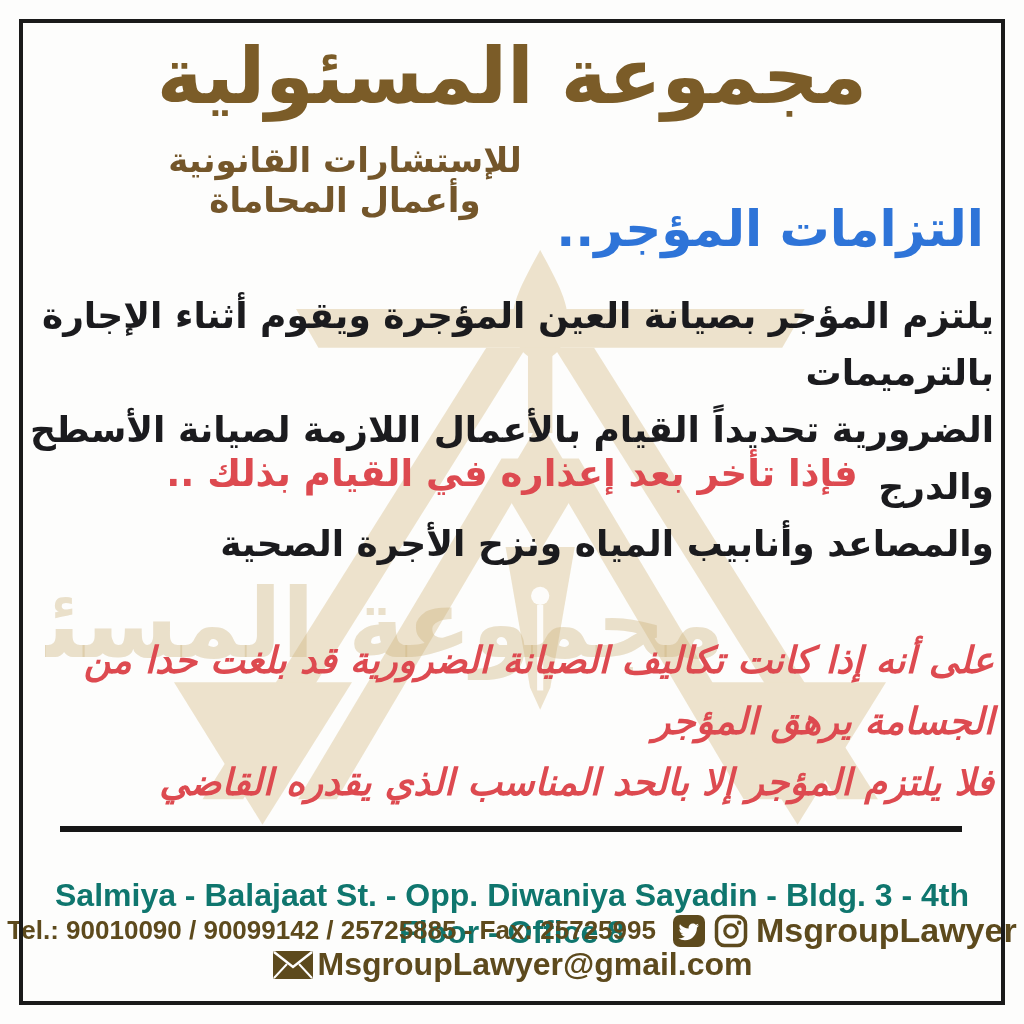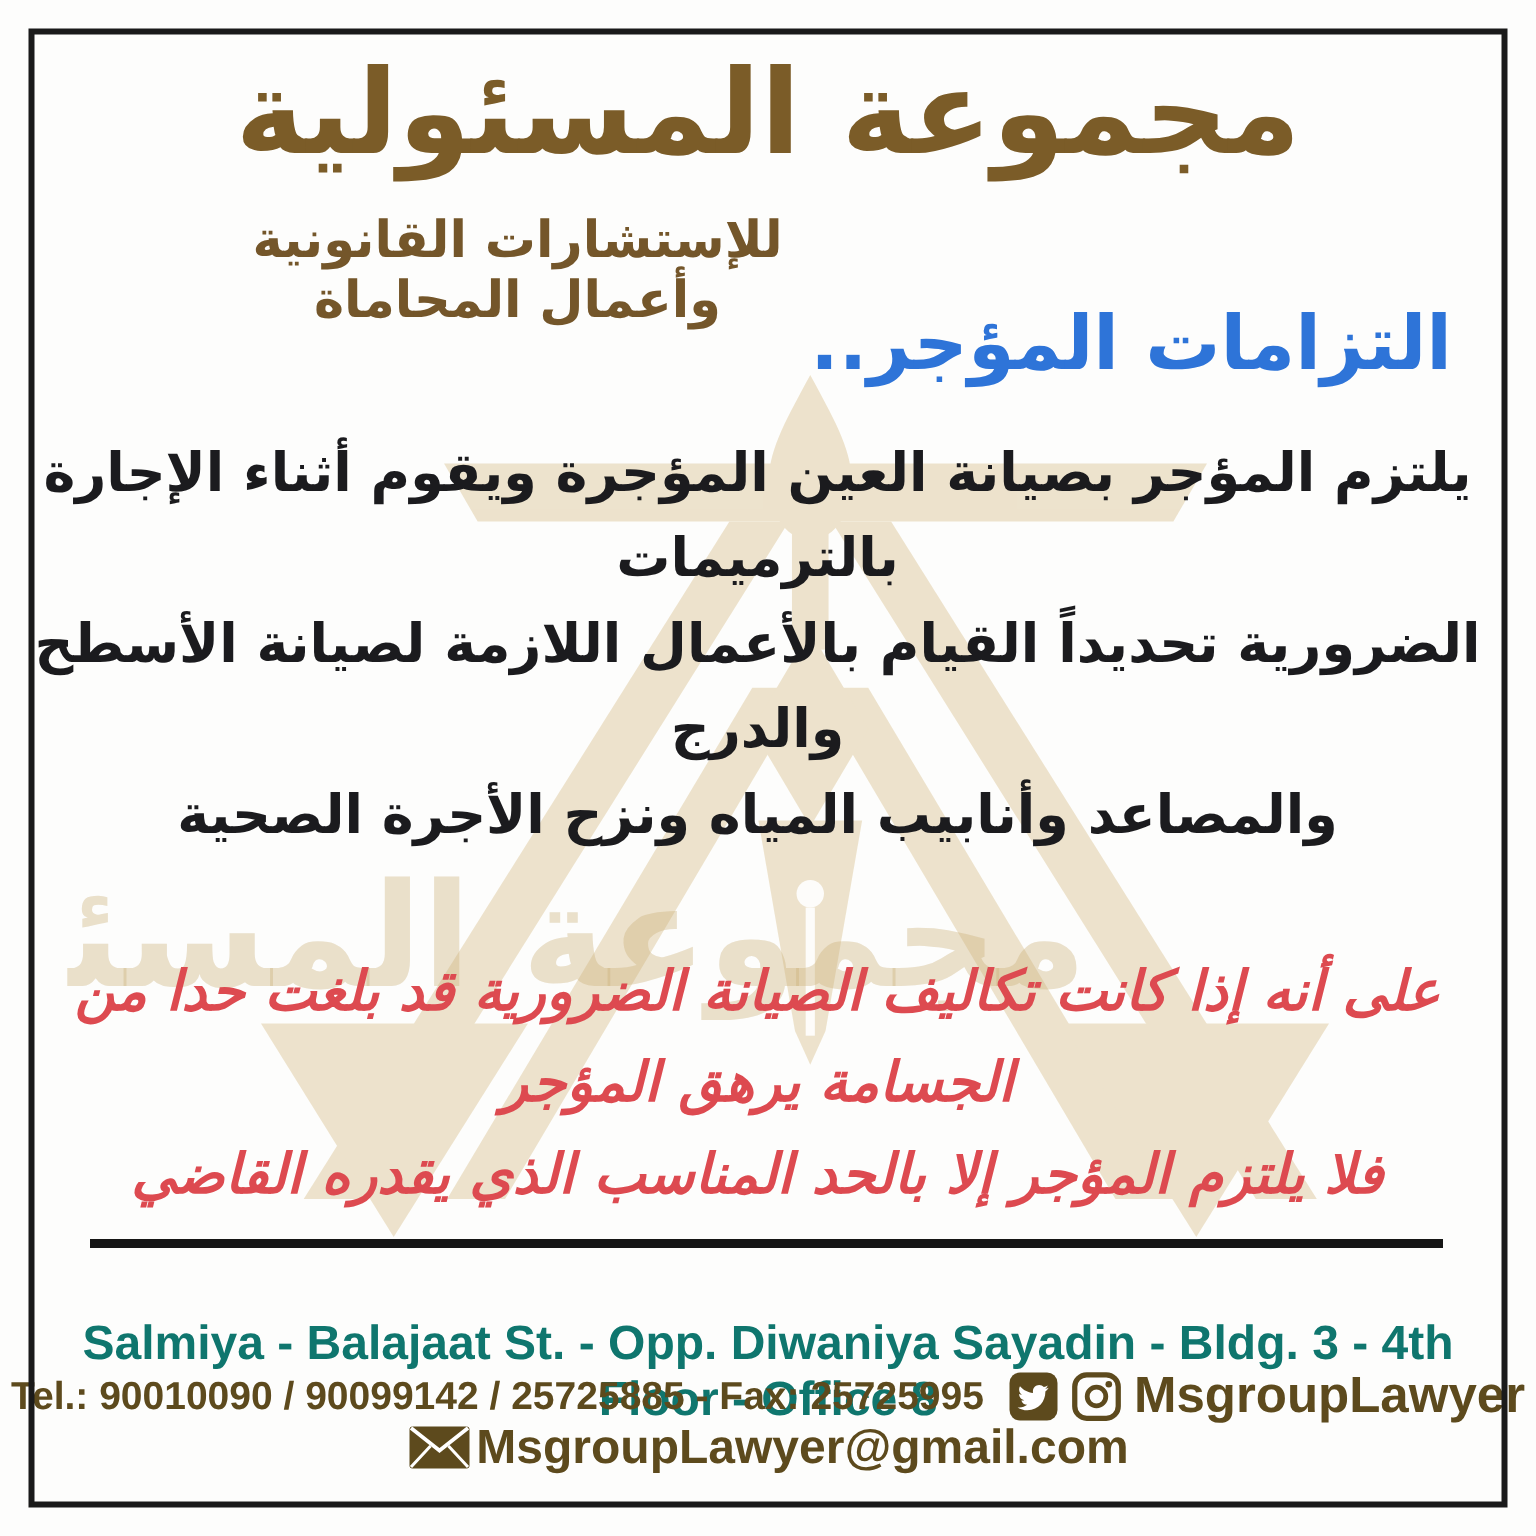--- a/index.html
+++ b/index.html
@@ -20,25 +20,25 @@
   
   .brand-title{
     position:absolute;left:0;right:0;top:28px;text-align:center;z-index:2;
     font-size:78px;font-weight:bold;color:#7b5c28;direction:rtl;line-height:1.25;
   }
   .brand-subtitle{
     position:absolute;left:110px;top:140px;width:470px;text-align:center;z-index:2;
     font-size:34px;font-weight:bold;color:#74562a;direction:rtl;
   }
   .article-heading{
-    position:absolute;right:56px;top:200px;z-index:2;text-align:right;
+    position:absolute;right:40px;top:200px;z-index:2;text-align:right;
     font-size:50px;font-weight:bold;color:#2e74d8;direction:rtl;
   }
   
-  .para,.red-block{position:absolute;left:16px;right:30px;text-align:center;z-index:2;direction:rtl;}
+  .para,.red-block{position:absolute;left:16px;right:30px;text-align:right;z-index:2;direction:rtl;}
   .para{color:#1b1b1e;font-weight:bold;font-size:36px;}
   .para .line{line-height:57px;}
   .para1{top:287px;}
   .para2{top:512px;}
   .red-line,.red-block .line{color:#dd4a50;font-weight:bold;font-size:37px;}
   .red1{position:absolute;left:30px;right:30px;top:452px;text-align:center;z-index:2;direction:rtl;}
   .red2{top:630px;}
   .red2 .line{line-height:61px;font-style:italic;}
   
   .separator{position:absolute;left:60px;right:62px;top:826px;height:6px;background:#161616;z-index:2;}
@@ -108,20 +108,21 @@
   <div class="brand-subtitle">للإستشارات القانونية وأعمال المحاماة</div>
 
   <div class="article-heading">التزامات المؤجر..</div>
 
   <div class="para para1">
     <div class="line">يلتزم المؤجر بصيانة العين المؤجرة ويقوم أثناء الإجارة بالترميمات</div>
     <div class="line">الضرورية تحديداً القيام بالأعمال اللازمة لصيانة الأسطح والدرج</div>
     <div class="line">والمصاعد وأنابيب المياه ونزح الأجرة الصحية</div>
   </div>
 
+  <div class="red1 red-line">فإذا تأخر بعد إعذاره في القيام بذلك ..</div>
 
 
   <div class="red-block red2">
     <div class="line">على أنه إذا كانت تكاليف الصيانة الضرورية قد بلغت حدا من</div>
     <div class="line">الجسامة يرهق المؤجر</div>
     <div class="line">فلا يلتزم المؤجر إلا بالحد المناسب الذي يقدره القاضي</div>
   </div>
 
   <div class="separator"></div>
   <div class="addr-en">Salmiya - Balajaat St. - Opp. Diwaniya Sayadin - Bldg. 3 - 4th Floor - Office 8</div>

